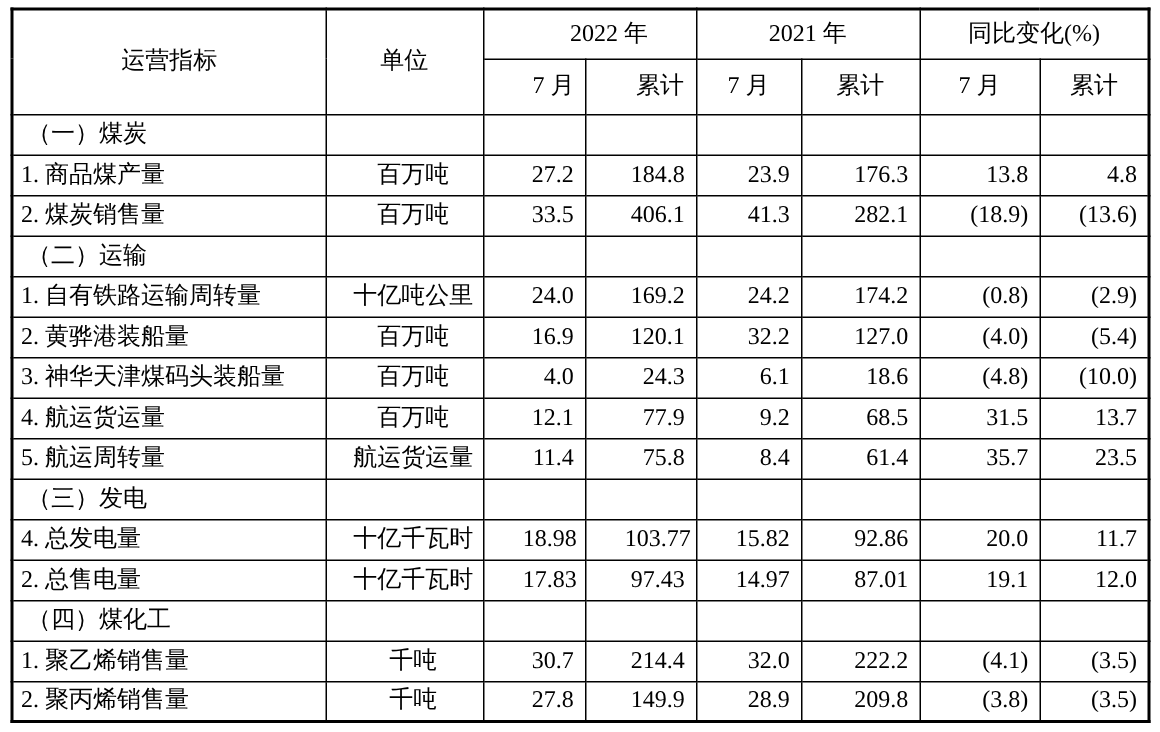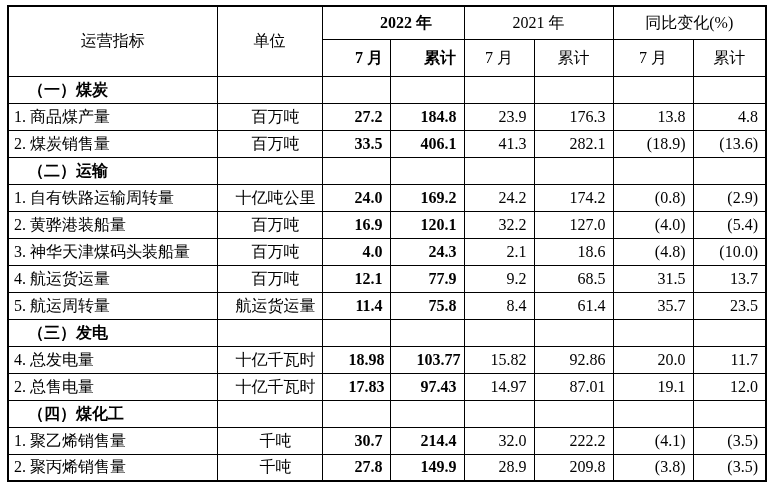--- a/index.html
+++ b/index.html
@@ -29,23 +29,23 @@
     font-size: 16px;
     line-height: 1.1;
     vertical-align: middle;
     overflow: hidden;
     white-space: nowrap;
   }
   thead tr.group-row { height: 33px; }
   thead tr.sub-row   { height: 37px; }
   tbody tr           { height: 27px; }
   .hdr { text-align: center; }
-  .bold { font-weight: bold; padding-left: 26px; }
+  .bold { font-weight: normal; padding-left: 26px; }
   .col-indicator { text-align: left; padding-left: 5px; }
-  td.section-label { font-weight: bold; padding-left: 19px; }
+  td.section-label { font-weight: normal; padding-left: 9px; }
   .col-unit { text-align: center; padding-left: 12px; }
   .col-num { text-align: right; padding-right: 7px; }
 </style>
 </head>
 <body>
 
 <div class="table-wrap">
   <table>
     <colgroup>
       <col style="width:209px">
@@ -133,21 +133,21 @@
           <td class="col-num">32.2</td>
           <td class="col-num">127.0</td>
           <td class="col-num">(4.0)</td>
           <td class="col-num">(5.4)</td>
         </tr>
         <tr>
           <td class="col-indicator">3. 神华天津煤码头装船量</td>
           <td class="col-unit">百万吨</td>
           <td class="col-num bold">4.0</td>
           <td class="col-num bold">24.3</td>
-          <td class="col-num">2.1</td>
+          <td class="col-num">6.1</td>
           <td class="col-num">18.6</td>
           <td class="col-num">(4.8)</td>
           <td class="col-num">(10.0)</td>
         </tr>
         <tr>
           <td class="col-indicator">4. 航运货运量</td>
           <td class="col-unit">百万吨</td>
           <td class="col-num bold">12.1</td>
           <td class="col-num bold">77.9</td>
           <td class="col-num">9.2</td>

